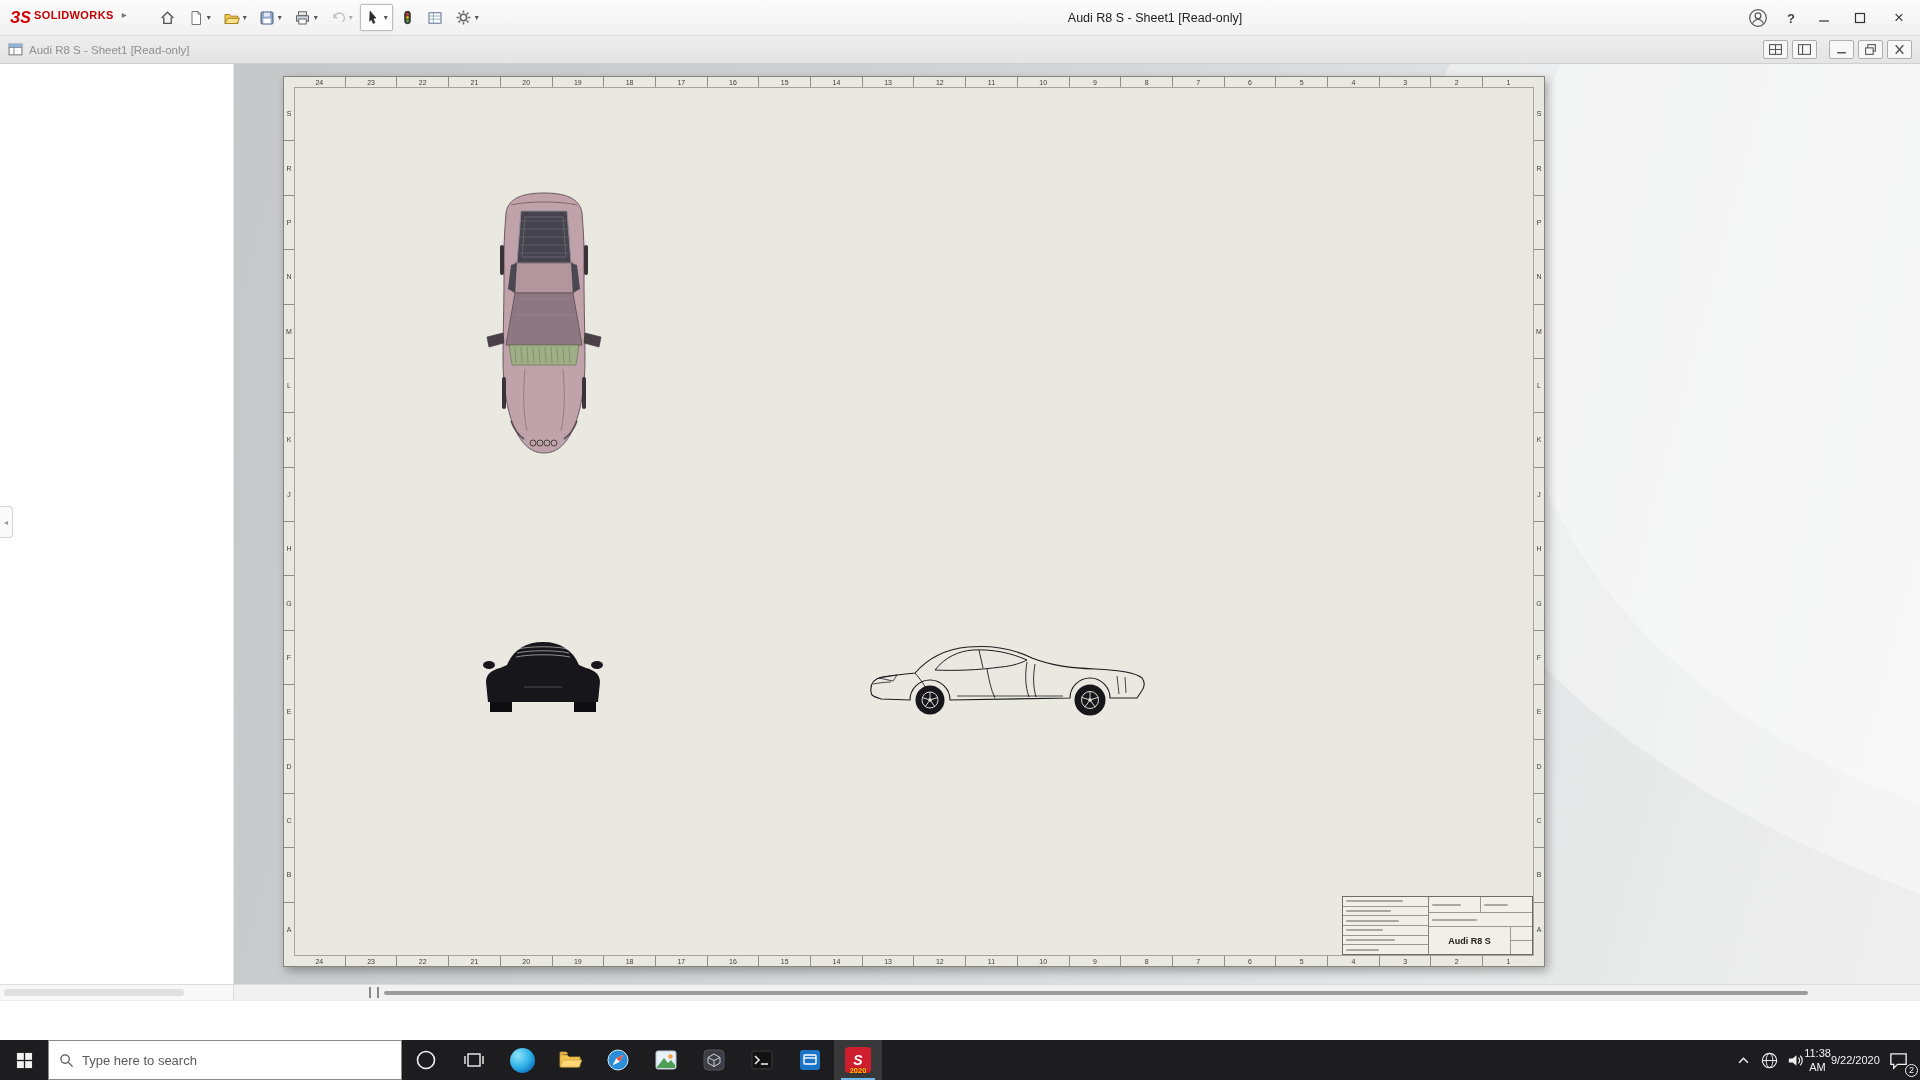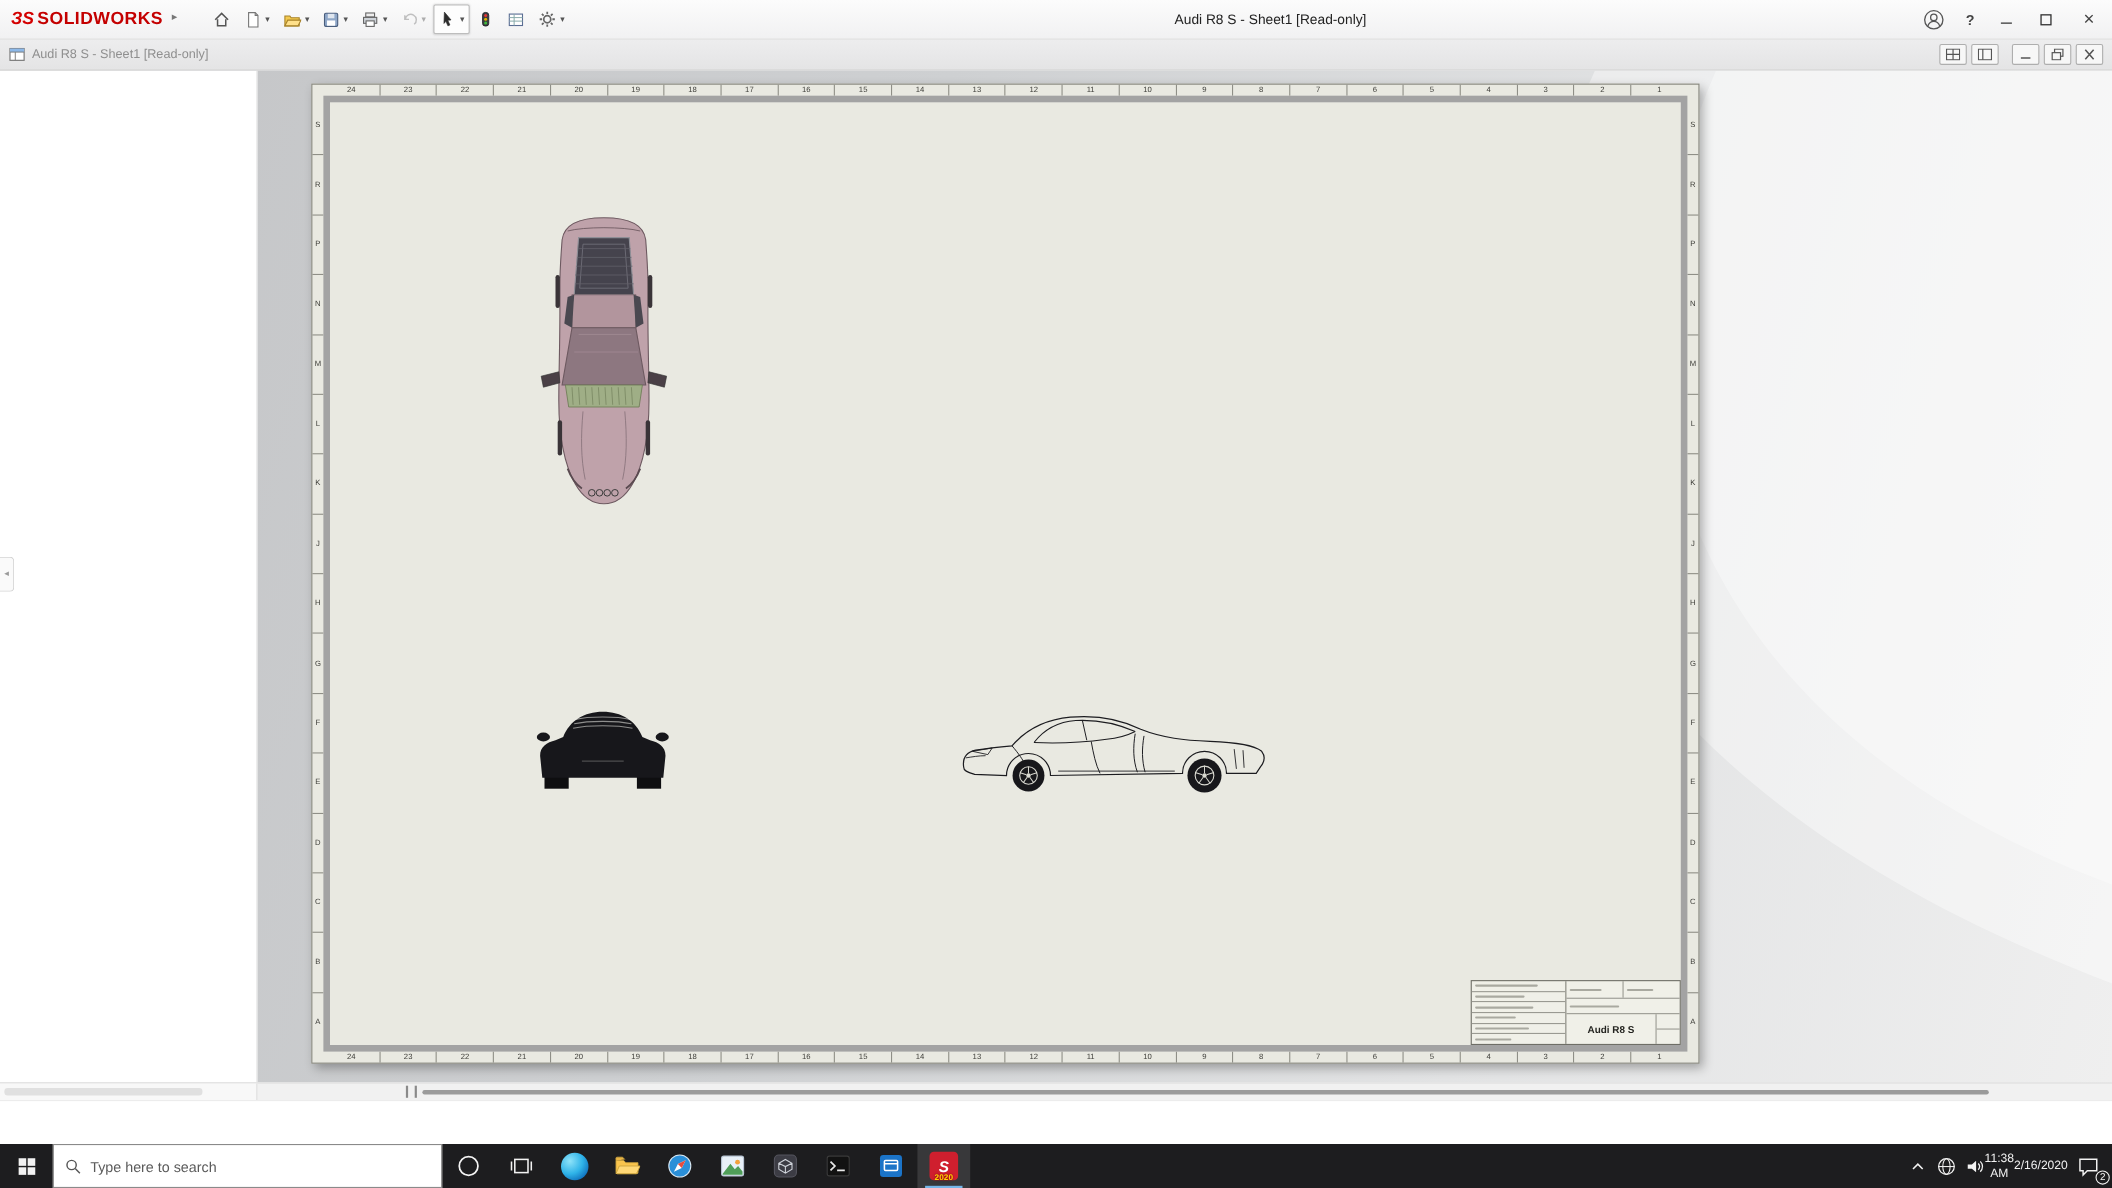--- a/index.html
+++ b/index.html
@@ -4,21 +4,21 @@
 <style>
   *{margin:0;padding:0;box-sizing:border-box}
   html,body{width:1920px;height:1080px;overflow:hidden;font-family:"Liberation Sans",sans-serif;background:#fff}
   button{font-family:inherit;background:none;border:none;padding:0;cursor:default;color:inherit}
 
   
   .app-titlebar{position:absolute;top:0;left:0;width:1920px;height:36px;
     background:linear-gradient(#fcfcfc,#f1f1f2);border-bottom:1px solid #d9d9da;display:flex;align-items:center;z-index:40}
   .brand{display:flex;padding-left:10px}
   .logo-glyph{color:#d40000;font-weight:bold;font-style:italic;font-size:16px;margin-right:3px}
-  .logo-text{color:#c40000;font-weight:bold;font-size:16px;letter-spacing:.4px}
+  .logo-text{color:#c40000;font-weight:bold;font-size:11px;letter-spacing:.4px}
   .menu-expand{color:#777;font-size:10px;margin-left:8px}
   .toolbar{display:flex;align-items:center;margin-left:26px;height:36px}
   .tbtn{height:27px;display:flex;align-items:center;padding:0 4px;border:1px solid transparent;border-radius:2px;margin:0 1px}
   .tbtn.active{border-color:#bdbdbd;background:#fdfdfd;box-shadow:0 0 2px rgba(0,0,0,.15)}
   .tbtn.disabled{opacity:.45}
   .caret{font-size:8px;color:#555;margin-left:3px}
   .win-title{position:absolute;left:1000px;width:310px;top:0;height:36px;line-height:36px;text-align:center;
     font-size:12.5px;color:#222;white-space:nowrap}
   .caption-right{position:absolute;right:0;top:0;height:36px;display:flex;align-items:center}
   .capbtn{width:36px;height:36px;display:flex;align-items:center;justify-content:center;color:#444}
@@ -39,21 +39,21 @@
     background:linear-gradient(105deg,#c3c4c6 0%,#ced0d2 40%,#e2e3e4 72%,#efefef 100%)}
   .swoosh{position:absolute;right:0;top:0;pointer-events:none}
   .feature-panel{position:absolute;left:0;top:0;width:234px;height:920px;background:#ffffff;border-right:1px solid #e6e6e6}
   .collapse-tab{position:absolute;left:0;top:442px;width:13px;height:32px;background:#fafafa;border:1px solid #d4d4d4;
     border-left:none;border-radius:0 4px 4px 0;display:flex;align-items:center;justify-content:center;
     font-size:7px;color:#9a9a9a;z-index:6}
 
   
   .sheet{position:absolute;left:283px;top:12px;width:1262px;height:891px;background:#e9e9e1;
     border:1px solid #85857d;box-shadow:3px 4px 9px rgba(0,0,0,.30)}
-  .sheet-inner{position:absolute;left:10px;top:10px;right:10px;bottom:10px;border:6px solid #a3a3a3}
+  .sheet-inner{position:absolute;left:10px;top:10px;right:10px;bottom:10px;border:1px solid #a3a3a3}
   .zone-strip{position:absolute;display:flex}
   .zone-top{top:0;left:10px;right:10px;height:10px}
   .zone-bottom{bottom:0;left:10px;right:10px;height:10px}
   .zone-left{left:0;top:10px;bottom:10px;width:10px;flex-direction:column}
   .zone-right{right:0;top:10px;bottom:10px;width:10px;flex-direction:column}
   .zone-cell{flex:1;display:flex;align-items:center;justify-content:center;font-size:7px;color:#3d3d38;line-height:1}
   .zone-top .zone-cell,.zone-bottom .zone-cell{border-right:1px solid #8f8f87}
   .zone-top .zone-cell:last-child,.zone-bottom .zone-cell:last-child{border-right:none}
   .zone-left .zone-cell,.zone-right .zone-cell{border-bottom:1px solid #8f8f87}
   .zone-left .zone-cell:last-child,.zone-right .zone-cell:last-child{border-bottom:none}
@@ -599,21 +599,21 @@
     </svg>
   </button>
   <button class="tray-cell">
     <svg width="19" height="19" viewBox="0 0 20 20">
       <polygon points="3,8 7,8 11,4.5 11,15.5 7,12 3,12" fill="#f2f2f2"></polygon>
       <path d="M13,7 a4,4 0 0 1 0,6 M15,5 a7,7 0 0 1 0,10" fill="none" stroke="#f2f2f2" stroke-width="1.2"></path>
     </svg>
   </button>
   <button class="clock">
     <div>11:38 AM</div>
-    <div>2/16/2020</div>
+    <div>9/22/2020</div>
   </button>
   <button class="tray-cell wide">
     <svg width="21" height="21" viewBox="0 0 22 22">
       <path d="M3,4 h16 v11 h-9 l-4,4 v-4 h-3 z" fill="none" stroke="#f2f2f2" stroke-width="1.4"></path>
     </svg>
     <span class="badge">2</span>
   </button>
 </div>
 
 </body></html>

